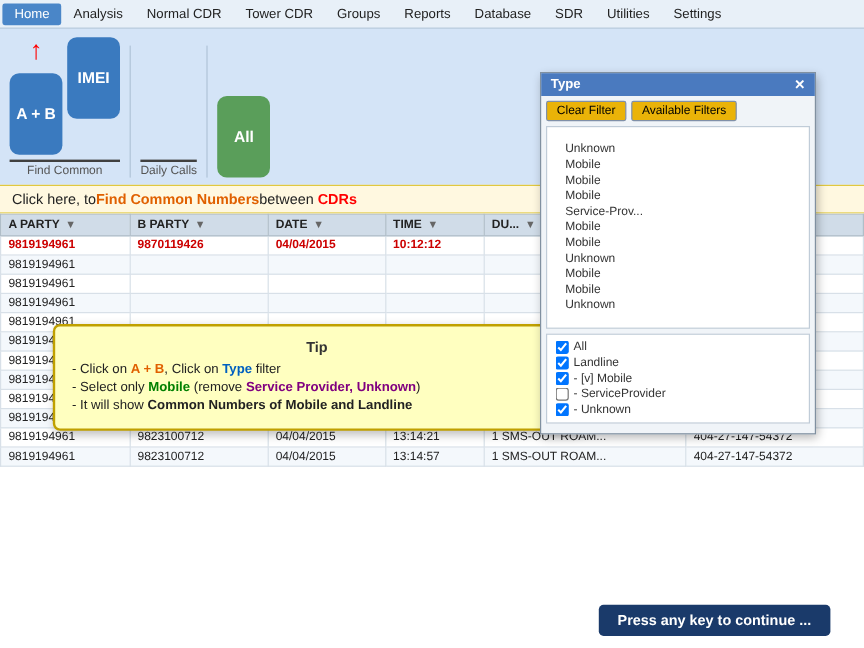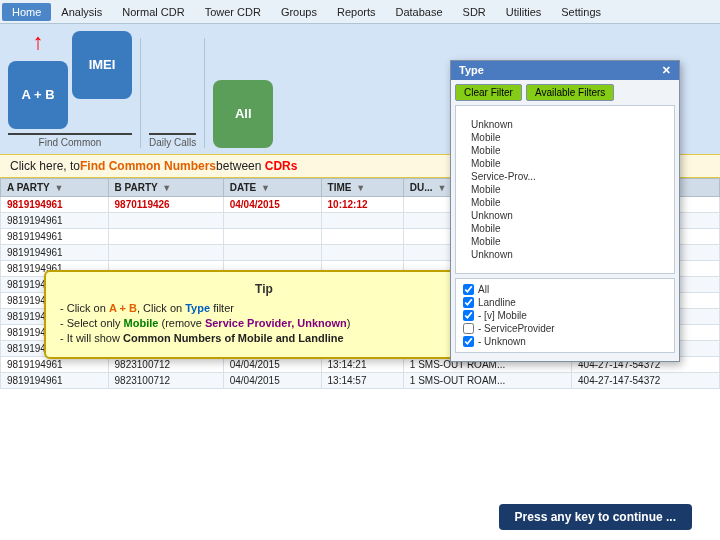--- a/index.html
+++ b/index.html
@@ -45,21 +45,21 @@
     }
 
     .btn-group {
       display: flex;
       flex-direction: column;
       align-items: center;
       gap: 4px;
     }
 
     .big-btn {
-      width: 60px;
+      width: 44px;
       height: 68px;
       border-radius: 8px;
       border: none;
       color: white;
       font-size: 13px;
       font-weight: bold;
       cursor: pointer;
       display: flex;
       align-items: center;
       justify-content: center;
@@ -212,21 +212,21 @@
     .filter-popup-body {
       padding: 4px;
     }
     .filter-btn-row {
       display: flex;
       gap: 4px;
       margin-bottom: 4px;
     }
     .filter-btn {
       padding: 2px 8px;
-      background: #84cc16;
+      background: #eab308;
       border: 1px solid #8090a8;
       cursor: pointer;
       font-size: 10px;
       border-radius: 2px;
     }
     .filter-items {
       background: white;
       border: 1px solid #c0ccd8;
       padding: 12px;
       margin-bottom: 4px;

